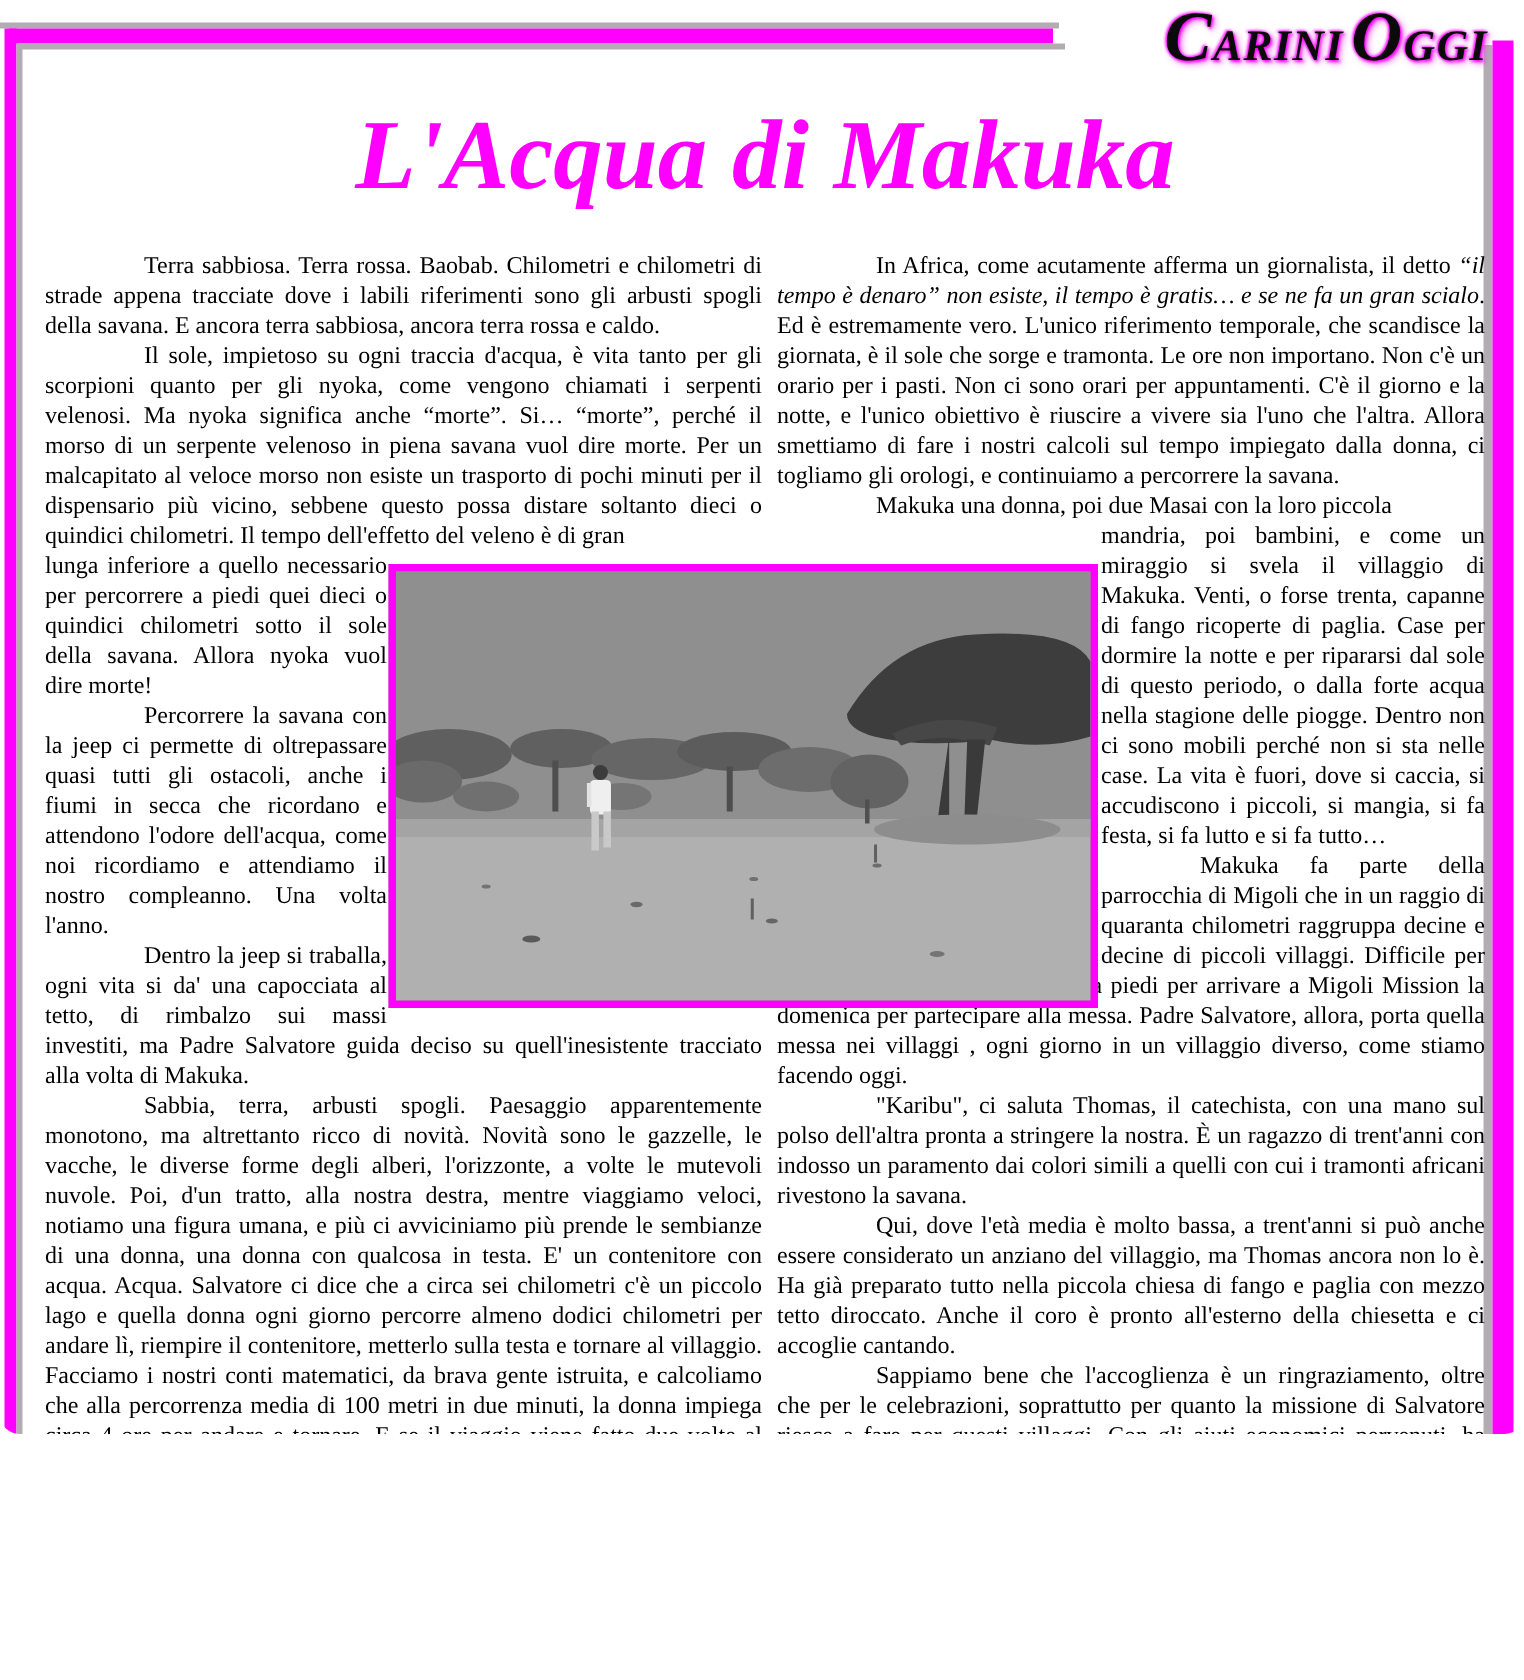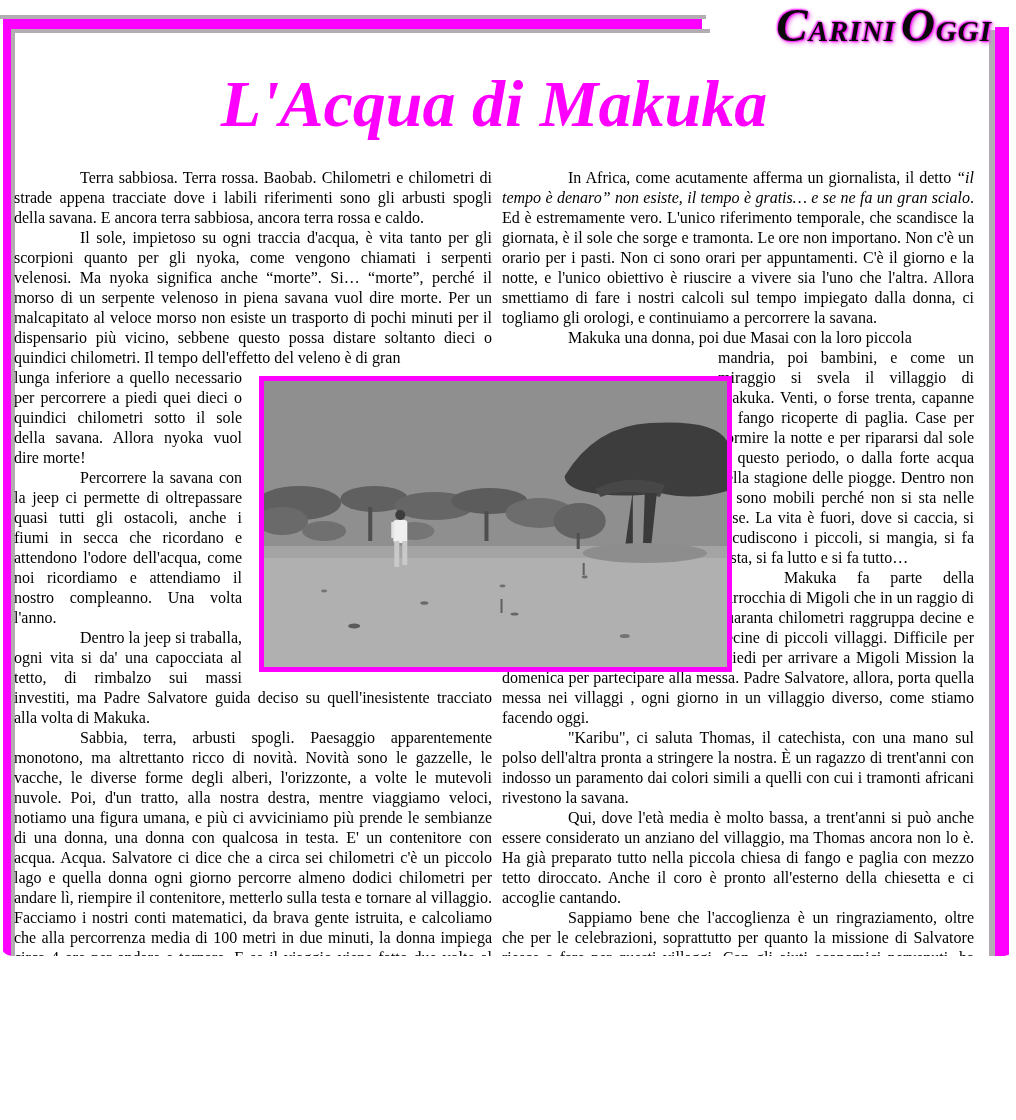--- a/index.html
+++ b/index.html
@@ -22,21 +22,21 @@
 
   
   .masthead{position:absolute;top:0;right:24px;white-space:nowrap;
             font-family:"Liberation Serif",serif;font-style:italic;font-weight:bold;
             color:#0a0a0a;letter-spacing:1px;line-height:50px;
             text-shadow:1px 1px 2px #ff00ff,-1px -1px 2px #ff00ff,2px 2px 5px #e45fe4;}
   .masthead .big{font-size:47px;}
   .masthead .small{font-size:29px;}
 
   
-  .content{position:absolute;left:14px;top:50px;width:960px;z-index:1;}
+  .content{position:absolute;left:30px;top:50px;width:960px;z-index:1;}
   .title{margin:6px 0 16px;text-align:center;color:#ff00ff;
          font-size:66px;font-style:italic;font-weight:bold;line-height:1.45;
          font-family:"Liberation Serif",serif;}
   .columns{display:flex;gap:10px;font-size:16px;line-height:20px;justify-content:space-between;}
   .col-left{width:478px;}
   .col-right{width:472px;}
   p{margin:0;text-align:justify;}
   .ind{text-indent:66px;}
   .spacer-r{float:right;width:250px;height:312px;}
   .spacer-l{float:left;width:216px;height:292px;}

